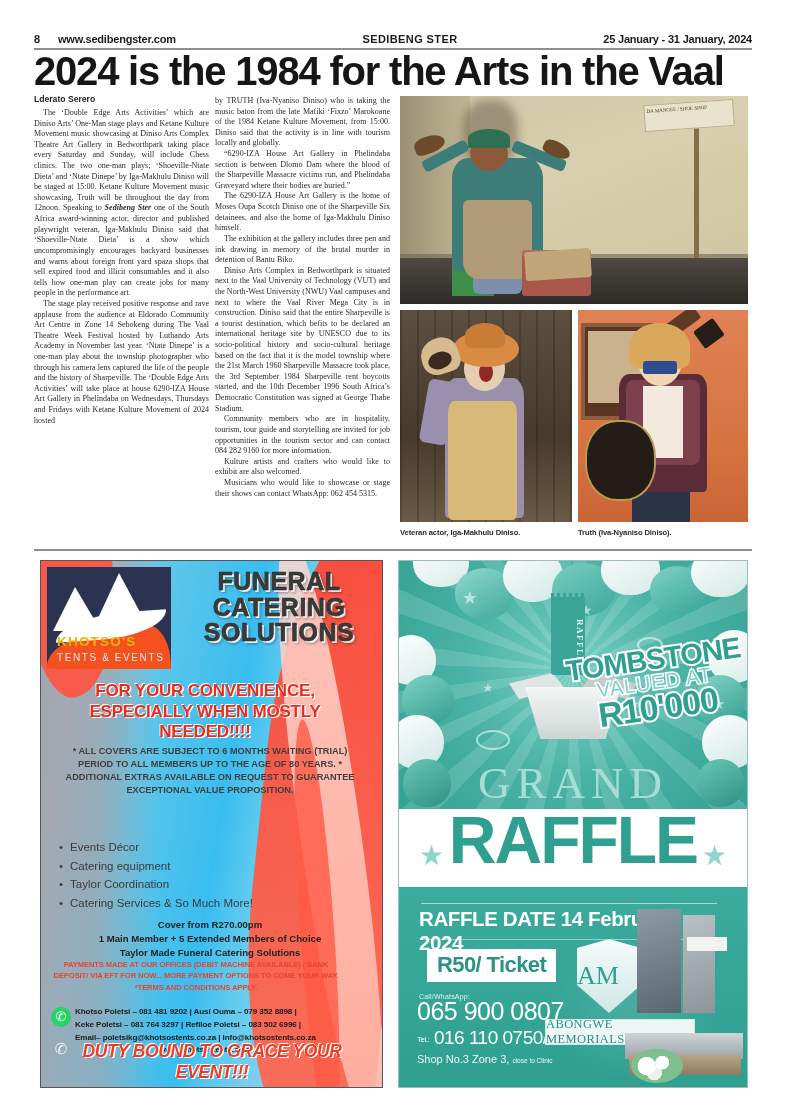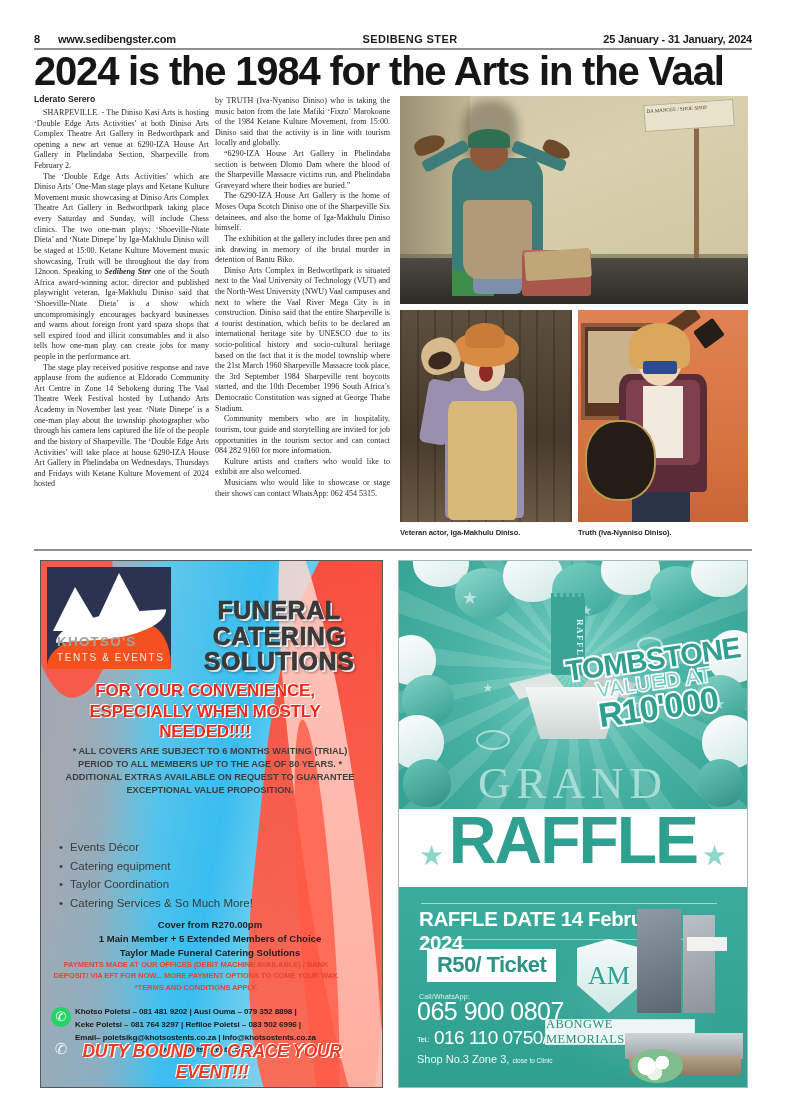--- a/index.html
+++ b/index.html
@@ -134,27 +134,27 @@
     background:#2b3350; overflow:hidden;
   }
   .ad1 .logo .peak2 { position:absolute; left:46px; top:6px; width:0;height:0;
     border-left:26px solid transparent; border-right:30px solid transparent; border-bottom:56px solid #fff; }
   .ad1 .logo .peak1 { position:absolute; left:6px; top:20px; width:0;height:0;
     border-left:22px solid transparent; border-right:26px solid transparent; border-bottom:44px solid #fff; }
   .ad1 .logo .band { position:absolute; left:0; bottom:0; width:124px; height:44px;
     background:#f4511e; border-radius:86% 20% 0 0 / 100% 100% 0 0; }
   .ad1 .logo .swipe { position:absolute; left:8px; bottom:30px; width:112px; height:26px;
     background:#fff; border-radius:70% 10% 60% 0/100% 0 100% 0; transform:rotate(-4deg); }
-  .ad1 .logo .lt1 { position:absolute; left:10px; bottom:20px; font-size:13.5px; font-weight:bold; color:#a3a3a3; letter-spacing:1.2px;}
+  .ad1 .logo .lt1 { position:absolute; left:10px; bottom:20px; font-size:13.5px; font-weight:bold; color:#eab308; letter-spacing:1.2px;}
   .ad1 .logo .lt2 { position:absolute; left:10px; bottom:6px; font-size:10px; color:#e9e9e9; letter-spacing:1.6px;}
 
   .ad1 .hdr {
     position:absolute; left:138px; top:8px; width:200px; text-align:center;
     font-size:25px; font-weight:bold; color:#3a3a3a; line-height:1.02;
-    letter-spacing:.5px; text-shadow:2px 2px 0 rgba(255,255,255,.85), 3px 3px 3px rgba(0,0,0,.35);margin-top:29px;
+    letter-spacing:.5px; text-shadow:2px 2px 0 rgba(255,255,255,.85), 3px 3px 3px rgba(0,0,0,.35);
     -webkit-text-stroke:.6px #2e2e2e;
   }
   .ad1 .sub {
     position:absolute; left:14px; top:120px; width:300px; text-align:center;
     font-size:17px; font-weight:bold; color:#ec2b1b; line-height:1.22; letter-spacing:-.2px;
     text-shadow:1.4px 1.4px 0 #fff, -0.7px -0.7px 0 #fff;
   }
   .ad1 .terms {
     position:absolute; left:14px; top:184px; width:310px; text-align:center;
     font-size:9.2px; font-weight:bold; color:#3f3f3f; line-height:1.42;
@@ -279,21 +279,21 @@
   .ad2 .num1 { position:absolute; left:18px; top:110px; font-size:25px; color:#fff; letter-spacing:-.5px; }
   .ad2 .num2 { position:absolute; left:18px; top:140px; font-size:19px; color:#fff; letter-spacing:-.5px; }
   .ad2 .num2 small { font-size:8px; vertical-align:2px;margin-top:8px; }
   .ad2 .shop { position:absolute; left:18px; top:166px; font-size:11px; color:#eafaf7; }
   .ad2 .shop small { font-size:6.5px; }
 
   .ad2 .shield {
     position:absolute; left:178px; top:52px; width:64px; height:74px;
     background:linear-gradient(180deg,#f4fbfa,#cfe8e4);
     clip-path:polygon(50% 0,100% 12%,100% 62%,50% 100%,0 62%,0 12%);
-    display:flex; align-items:center; justify-content:center;
+    display:flex; align-items:center; 
     font-family:"Liberation Serif", serif; font-size:26px; color:#2f9f90; line-height:.8;
   }
   .ad2 .shield span { display:block; text-align:center; }
   .ad2 .ambox {
     position:absolute; left:146px; top:132px; width:150px; height:26px;
     background:rgba(255,255,255,.9); border:1px solid #cfe8e4;
     display:flex; align-items:center; justify-content:center;
     font-family:"Liberation Serif", serif; font-size:12.5px; color:#2a8f82; letter-spacing:.4px;
   }
   .ad2 .tomb {
@@ -317,21 +317,20 @@
     <span class="mh-title">SEDIBENG STER</span>
     <span class="mh-date">25 January - 31 January, 2024</span>
   </div>
   <div class="mh-rule"></div>
 
   <h1 class="headline">2024 is the 1984 for the Arts in the Vaal</h1>
 
   <div class="byline">Lderato Serero</div>
 
   <div class="col col-1">
-    <p>SHARPEVILLE. - The Diniso Kasi Arts is hosting ‘Double Edge Arts Activities’ at both Diniso Arts Complex Theatre Art Gallery in Bedworthpark and opening a new art venue at 6290-IZA House Art Gallery in Phelindaba Section, Sharpeville from February 2.</p>
     <p><span>The ‘Double Edge Arts Activities’ which are Diniso Arts’ One-Man stage plays and Ketane Kulture Movement music showcasing at Diniso Arts Complex Theatre Art Gallery in Bedworthpark taking place every Saturday and Sunday, will include Chess clinics. The two one-man plays; ‘Shoeville-Ntate Dieta’ and ‘Ntate Dinepe’ by Iga-Makhulu Diniso will be staged at 15:00. Ketane Kulture Movement music showcasing, Truth will be throughout the day from 12noon. Speaking to </span><span class="em">Sedibeng Ster</span><span> one of the South Africa award-winning actor, director and published playwright veteran, Iga-Makhulu Diniso said that ‘Shoeville-Ntate Dieta’ is a show which uncompromisingly encourages backyard businesses and warns about foreign front yard spaza shops that sell expired food and illicit consumables and it also tells how one-man play can create jobs for many people in the performance art.</span></p>
     <p>The stage play received positive response and rave applause from the audience at Eldorado Community Art Centre in Zone 14 Sebokeng during The Vaal Theatre Week Festival hosted by Luthando Arts Academy in November last year. ‘Ntate Dinepe’ is a one-man play about the township photographer who through his camera lens captured the life of the people and the history of Sharpeville. The ‘Double Edge Arts Activities’ will take place at house 6290-IZA House Art Gallery in Phelindaba on Wednesdays, Thursdays and Fridays with Ketane Kulture Movement of 2024 hosted</p>
   </div>
 
   <div class="col col-2">
     <p class="noind">by TRUTH (Iva-Nyaniso Diniso) who is taking the music baton from the late Mafiki ‘Fixzo’ Marokoane of the 1984 Ketane Kulture Movement, from 15:00. Diniso said that the activity is in line with tourism locally and globally.</p>
     <p>“6290-IZA House Art Gallery in Phelindaba section is between Dlomo Dam where the blood of the Sharpeville Massacre victims run, and Phelindaba Graveyard where their bodies are buried.”</p>
     <p>The 6290-IZA House Art Gallery is the home of Moses Oupa Scotch Diniso one of the Sharpeville Six detainees, and also the home of Iga-Makhulu Diniso himself.</p>
     <p>The exhibition at the gallery includes three pen and ink drawing in memory of the brutal murder in detention of Bantu Biko.</p>
     <p>Diniso Arts Complex in Bedworthpark is situated next to the Vaal University of Technology (VUT) and the North-West University (NWU) Vaal campuses and next to where the Vaal River Mega City is in construction. Diniso said that the entire Sharpeville is a tourist destination, which befits to be declared an international heritage site by UNESCO due to its socio-political history and socio-cultural heritage based on the fact that it is the model township where the 21st March 1960 Sharpeville Massacre took place, the 3rd September 1984 Sharpeville rent boycotts started, and the 10th December 1996 South Africa’s Democratic Constitution was signed at George Thabe Stadium.</p>

